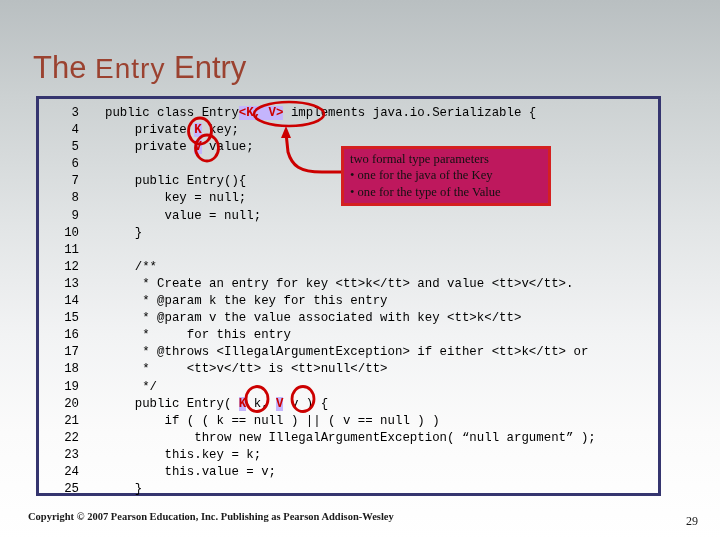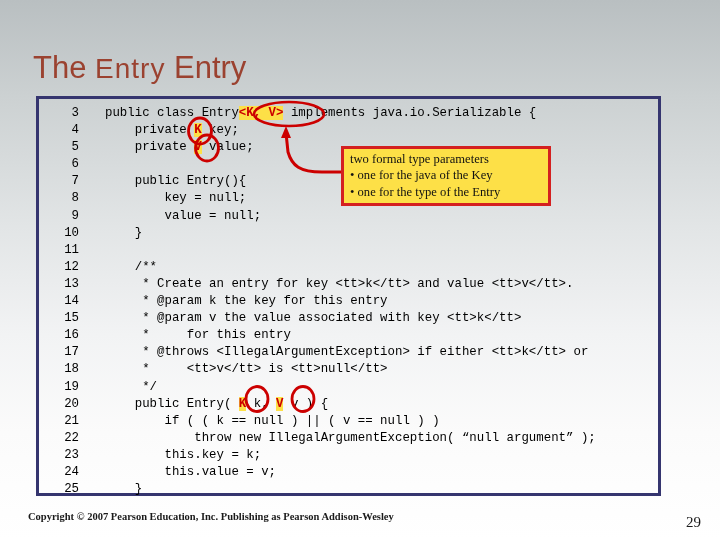--- a/index.html
+++ b/index.html
@@ -68,21 +68,21 @@
     display: inline-block;
     padding-left: 26px;
   }
   .cmt {
   }
 
   
   .tp {
     color: #cc0000;
     font-weight: bold;
-    background: #fde047;
+    background: #c4b5fd;
     position: relative;
   }
 
   
   #annotations {
     position: absolute;
     left: 0;
     top: 0;
     width: 720px;
     height: 540px;
@@ -90,21 +90,21 @@
   }
 
   
   #callout-box {
     position: absolute;
     left: 341px;
     top: 146px;
     width: 210px;
     box-sizing: border-box;
     border: 3px solid #d42020;
-    background: #fde047;
+    background: #be185d;
     padding: 2px 5px 3px 6px;
     font-family: "Liberation Serif", "DejaVu Serif", serif;
     font-size: 12.6px;
     line-height: 16.3px;
     color: #111;
     white-space: nowrap;
   }
 
   
   #footer-copyright {
@@ -114,21 +114,21 @@
     font-family: "Liberation Serif", "DejaVu Serif", serif;
     font-size: 10.5px;
     color: #1a1a1a;
     font-weight: bold;
   }
   #footer-pagenum {
     position: absolute;
     left: 686px;
     top: 514px;
     font-family: "Liberation Serif", "DejaVu Serif", serif;
-    font-size: 15px;
+    font-size: 12px;
     color: #1a1a1a;
   }
 </style>
 </head>
 <body>
 
 <div id="slide-title"><span>The </span><span class="mono">Entry</span><span> Entry</span></div>
 
 <div id="code-box">
   <div id="code-listing"><div class="code-line"><span class="lineno">3</span><span class="codetext"><span>public class Entry</span><span class="tp">&lt;K, V&gt;</span><span> implements java.io.Serializable {</span></span></div><div class="code-line"><span class="lineno">4</span><span class="codetext"><span>    private </span><span class="tp">K</span><span> key;</span></span></div><div class="code-line"><span class="lineno">5</span><span class="codetext"><span>    private </span><span class="tp">V</span><span> value;</span></span></div><div class="code-line"><span class="lineno">6</span><span class="codetext"></span></div><div class="code-line"><span class="lineno">7</span><span class="codetext"><span>    public Entry(){</span></span></div><div class="code-line"><span class="lineno">8</span><span class="codetext"><span>        key = null;</span></span></div><div class="code-line"><span class="lineno">9</span><span class="codetext"><span>        value = null;</span></span></div><div class="code-line"><span class="lineno">10</span><span class="codetext"><span>    }</span></span></div><div class="code-line"><span class="lineno">11</span><span class="codetext"></span></div><div class="code-line"><span class="lineno">12</span><span class="codetext"><span>    /**</span></span></div><div class="code-line"><span class="lineno">13</span><span class="codetext cmt"><span>     * Create an entry for key &lt;tt&gt;k&lt;/tt&gt; and value &lt;tt&gt;v&lt;/tt&gt;.</span></span></div><div class="code-line"><span class="lineno">14</span><span class="codetext cmt"><span>     * @param k the key for this entry</span></span></div><div class="code-line"><span class="lineno">15</span><span class="codetext cmt"><span>     * @param v the value associated with key &lt;tt&gt;k&lt;/tt&gt;</span></span></div><div class="code-line"><span class="lineno">16</span><span class="codetext cmt"><span>     *     for this entry</span></span></div><div class="code-line"><span class="lineno">17</span><span class="codetext cmt"><span>     * @throws &lt;IllegalArgumentException&gt; if either &lt;tt&gt;k&lt;/tt&gt; or</span></span></div><div class="code-line"><span class="lineno">18</span><span class="codetext cmt"><span>     *     &lt;tt&gt;v&lt;/tt&gt; is &lt;tt&gt;null&lt;/tt&gt;</span></span></div><div class="code-line"><span class="lineno">19</span><span class="codetext cmt"><span>     */</span></span></div><div class="code-line"><span class="lineno">20</span><span class="codetext"><span>    public Entry( </span><span class="tp">K</span><span> k, </span><span class="tp">V</span><span> v ) {</span></span></div><div class="code-line"><span class="lineno">21</span><span class="codetext"><span>        if ( ( k == null ) || ( v == null ) )</span></span></div><div class="code-line"><span class="lineno">22</span><span class="codetext"><span>            throw new IllegalArgumentException( “null argument” );</span></span></div><div class="code-line"><span class="lineno">23</span><span class="codetext"><span>        this.key = k;</span></span></div><div class="code-line"><span class="lineno">24</span><span class="codetext"><span>        this.value = v;</span></span></div><div class="code-line"><span class="lineno">25</span><span class="codetext"><span>    }</span></span></div></div>
@@ -146,17 +146,17 @@
 
   <ellipse cx="303" cy="399" rx="11" ry="12.5" fill="none" stroke="#cc0000" stroke-width="2.8"></ellipse>
 
   <path d="M 341,172 L 322,172 C 300,172 292,166 288,152 L 286,133" fill="none" stroke="#cc0000" stroke-width="3" stroke-linecap="round"></path>
   <polygon points="286,126 281,138 291,138" fill="#cc0000"></polygon>
 </svg>
 
 <div id="callout-box">
   <div>two formal type parameters</div>
   <div>• one for the java of the Key</div>
-  <div>• one for the type of the Entry</div>
+  <div>• one for the type of the Value</div>
 </div>
 
 <div id="footer-copyright">Copyright © 2007 Pearson Education, Inc. Publishing as Pearson Addison-Wesley</div>
 <div id="footer-pagenum">29</div>
 
 </body></html>

